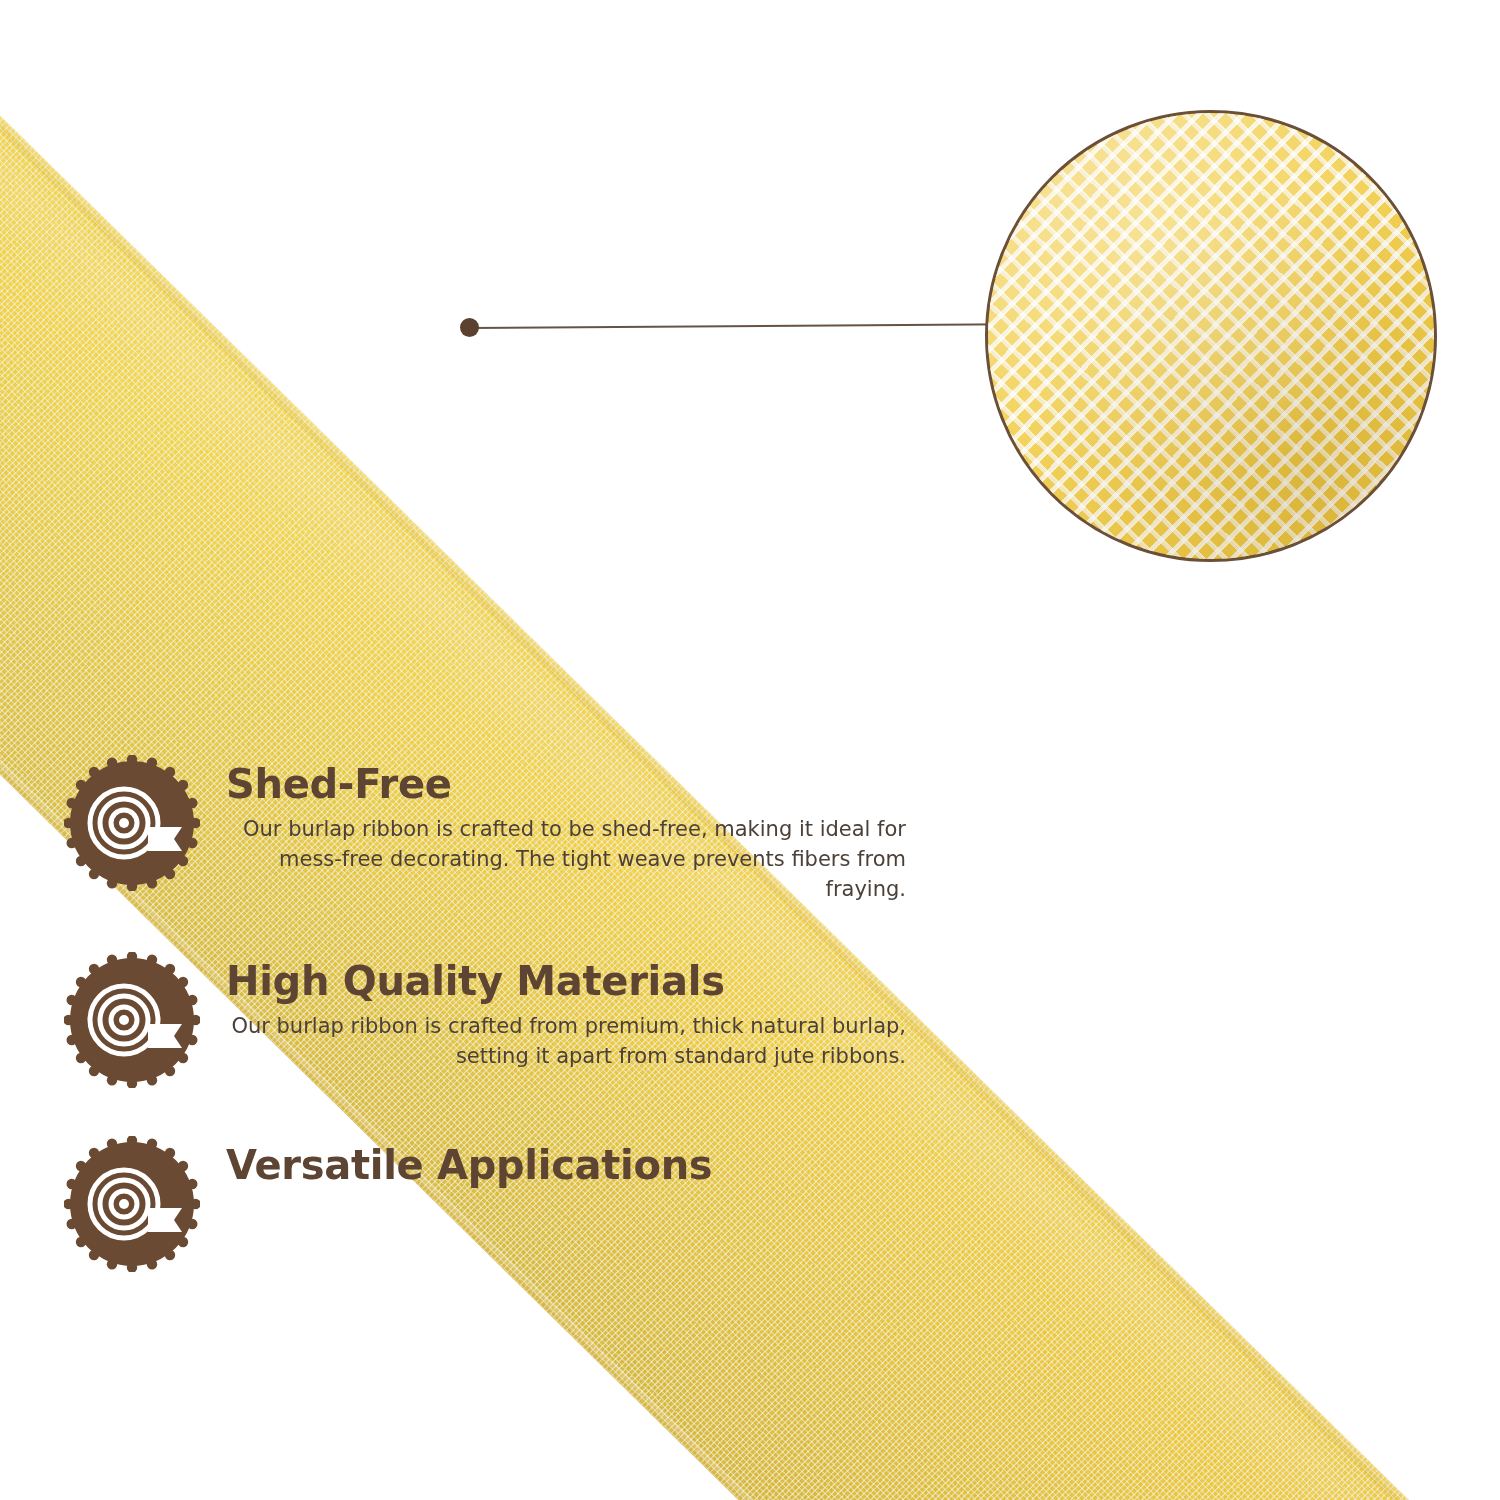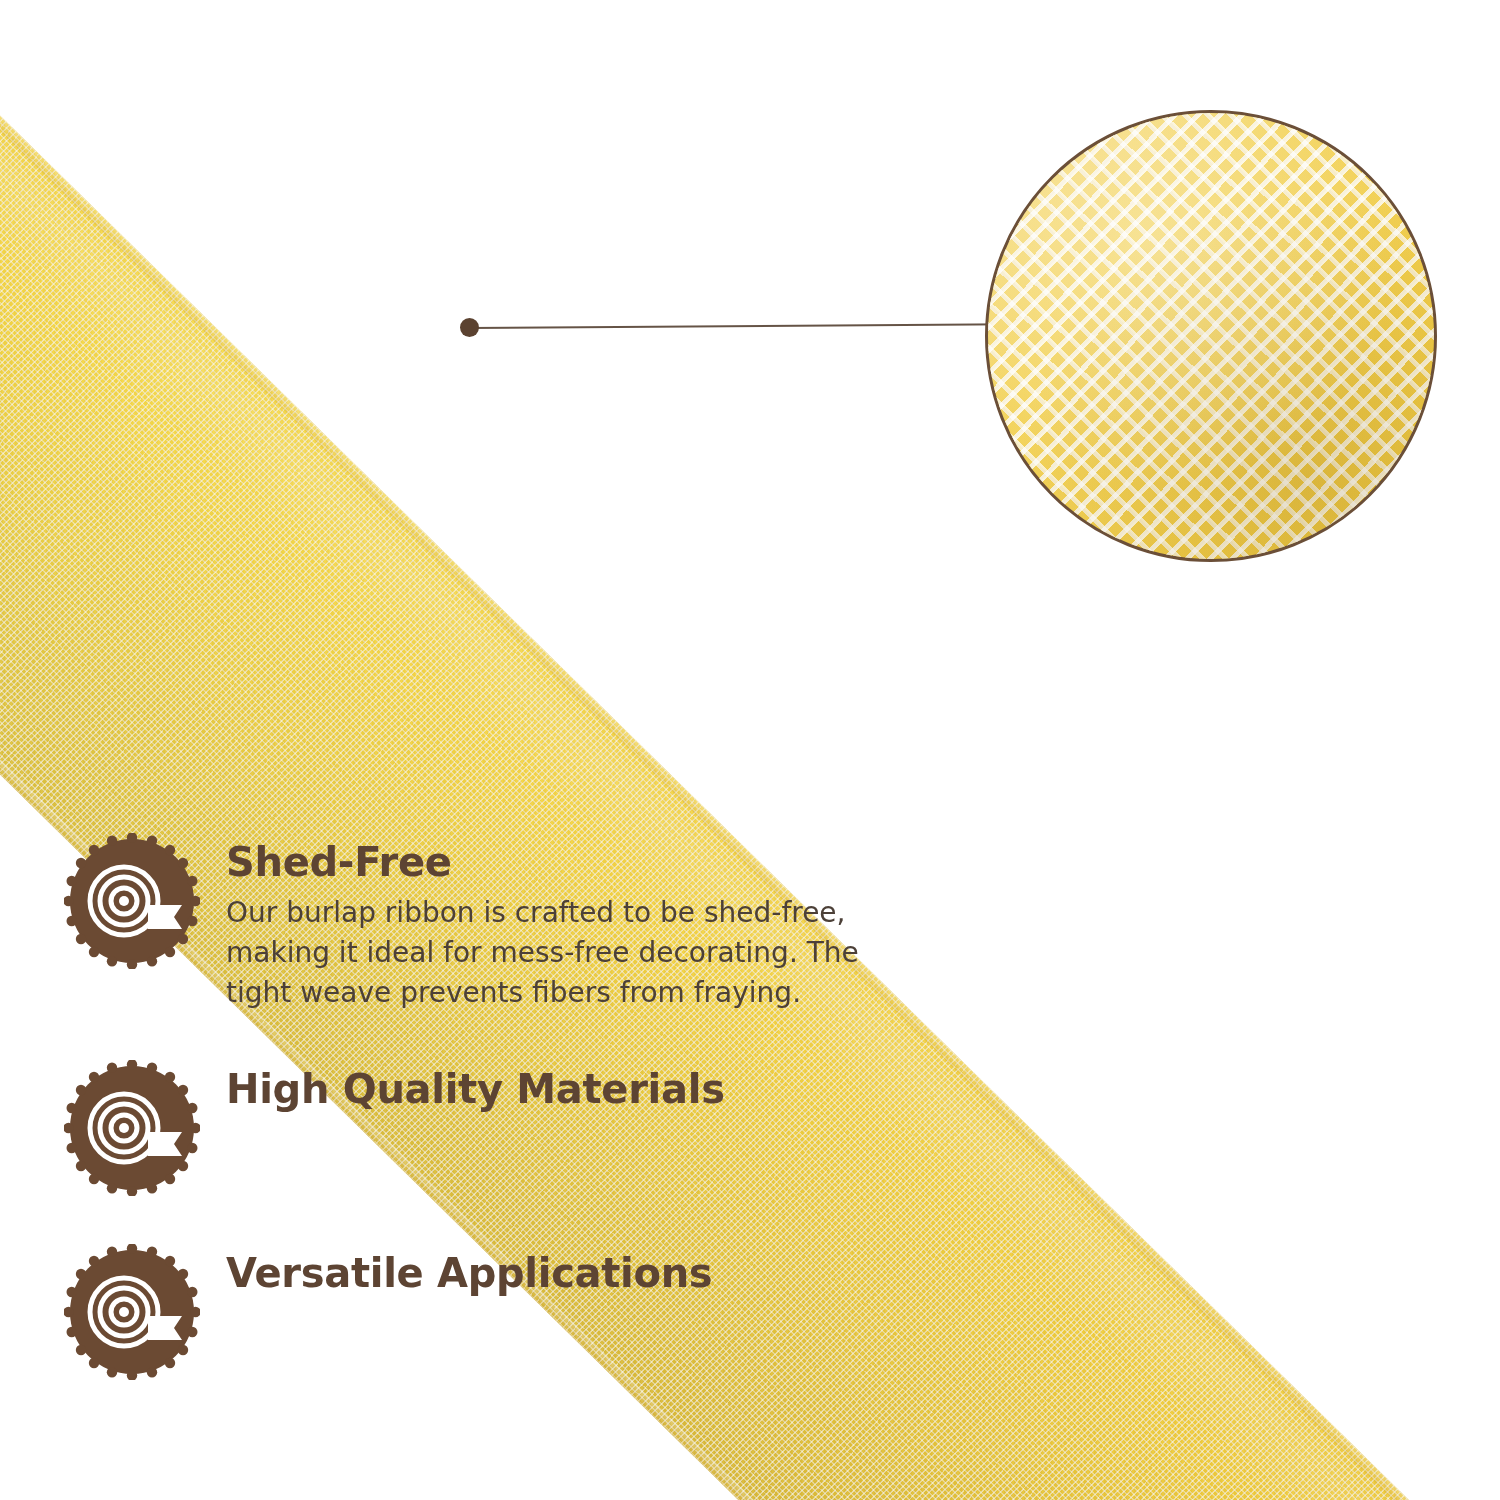--- a/index.html
+++ b/index.html
@@ -138,21 +138,21 @@
     position: absolute;
     inset: 0;
     background: radial-gradient(circle at 38% 30%, rgba(255,255,255,0.32), rgba(255,255,255,0) 58%),
                 radial-gradient(circle at 72% 82%, rgba(120,85,10,0.18), rgba(0,0,0,0) 60%);
   }
 
   
   .features {
     position: absolute;
     left: 64px;
-    top: 833px;
+    top: 755px;
     width: 860px;
   }
   .feature {
     display: flex;
     align-items: flex-start;
     margin-bottom: 48px;
   }
   .feature:last-child { margin-bottom: 16px; }
 
   .badge {
@@ -169,25 +169,26 @@
     font-family: "DejaVu Sans", sans-serif;
     font-weight: bold;
     font-size: 40px;
     line-height: 1.05;
     color: #5d4433;
     margin: 0 0 10px 0;
     letter-spacing: -0.3px;
   }
   .feature-body {
     font-family: "DejaVu Sans", sans-serif;
-    font-size: 28px;
+    font-size: 21px;
     line-height: 1.42;
     color: #4c4038;
     margin: 0;
     max-width: 680px;
+    text-align: right;
   }
 </style>
 </head>
 <body>
 
 <div class="stage">
 
   <div class="ribbon-wrap">
     <div class="ribbon">
       <div class="ribbon-edge top"></div>
@@ -276,20 +277,21 @@
             <circle cx="60" cy="68" r="34" fill="none" stroke="#ffffff" stroke-width="5"></circle>
             <circle cx="60" cy="68" r="24" fill="none" stroke="#ffffff" stroke-width="5"></circle>
             <circle cx="60" cy="68" r="13" fill="none" stroke="#ffffff" stroke-width="5"></circle>
             <circle cx="60" cy="68" r="5" fill="#ffffff"></circle>
             <path d="M84 72 L118 72 L110 84 L118 96 L84 96 Z" fill="#ffffff"></path>
           </g>
         </svg>
       </div>
       <div class="feature-text">
         <h2 class="feature-title">High Quality Materials</h2>
+        <p class="feature-body">Our burlap ribbon is crafted from premium, thick natural burlap, setting it apart from standard jute ribbons.</p>
       </div>
     </div>
 
     <div class="feature">
       <div class="badge">
         <svg viewBox="0 0 136 136" aria-hidden="true">
           <g>
             <circle cx="68" cy="68" r="62" fill="#6b4a33"></circle>
             <g fill="#6b4a33">
               <circle cx="68" cy="4.5" r="5.2"></circle>

